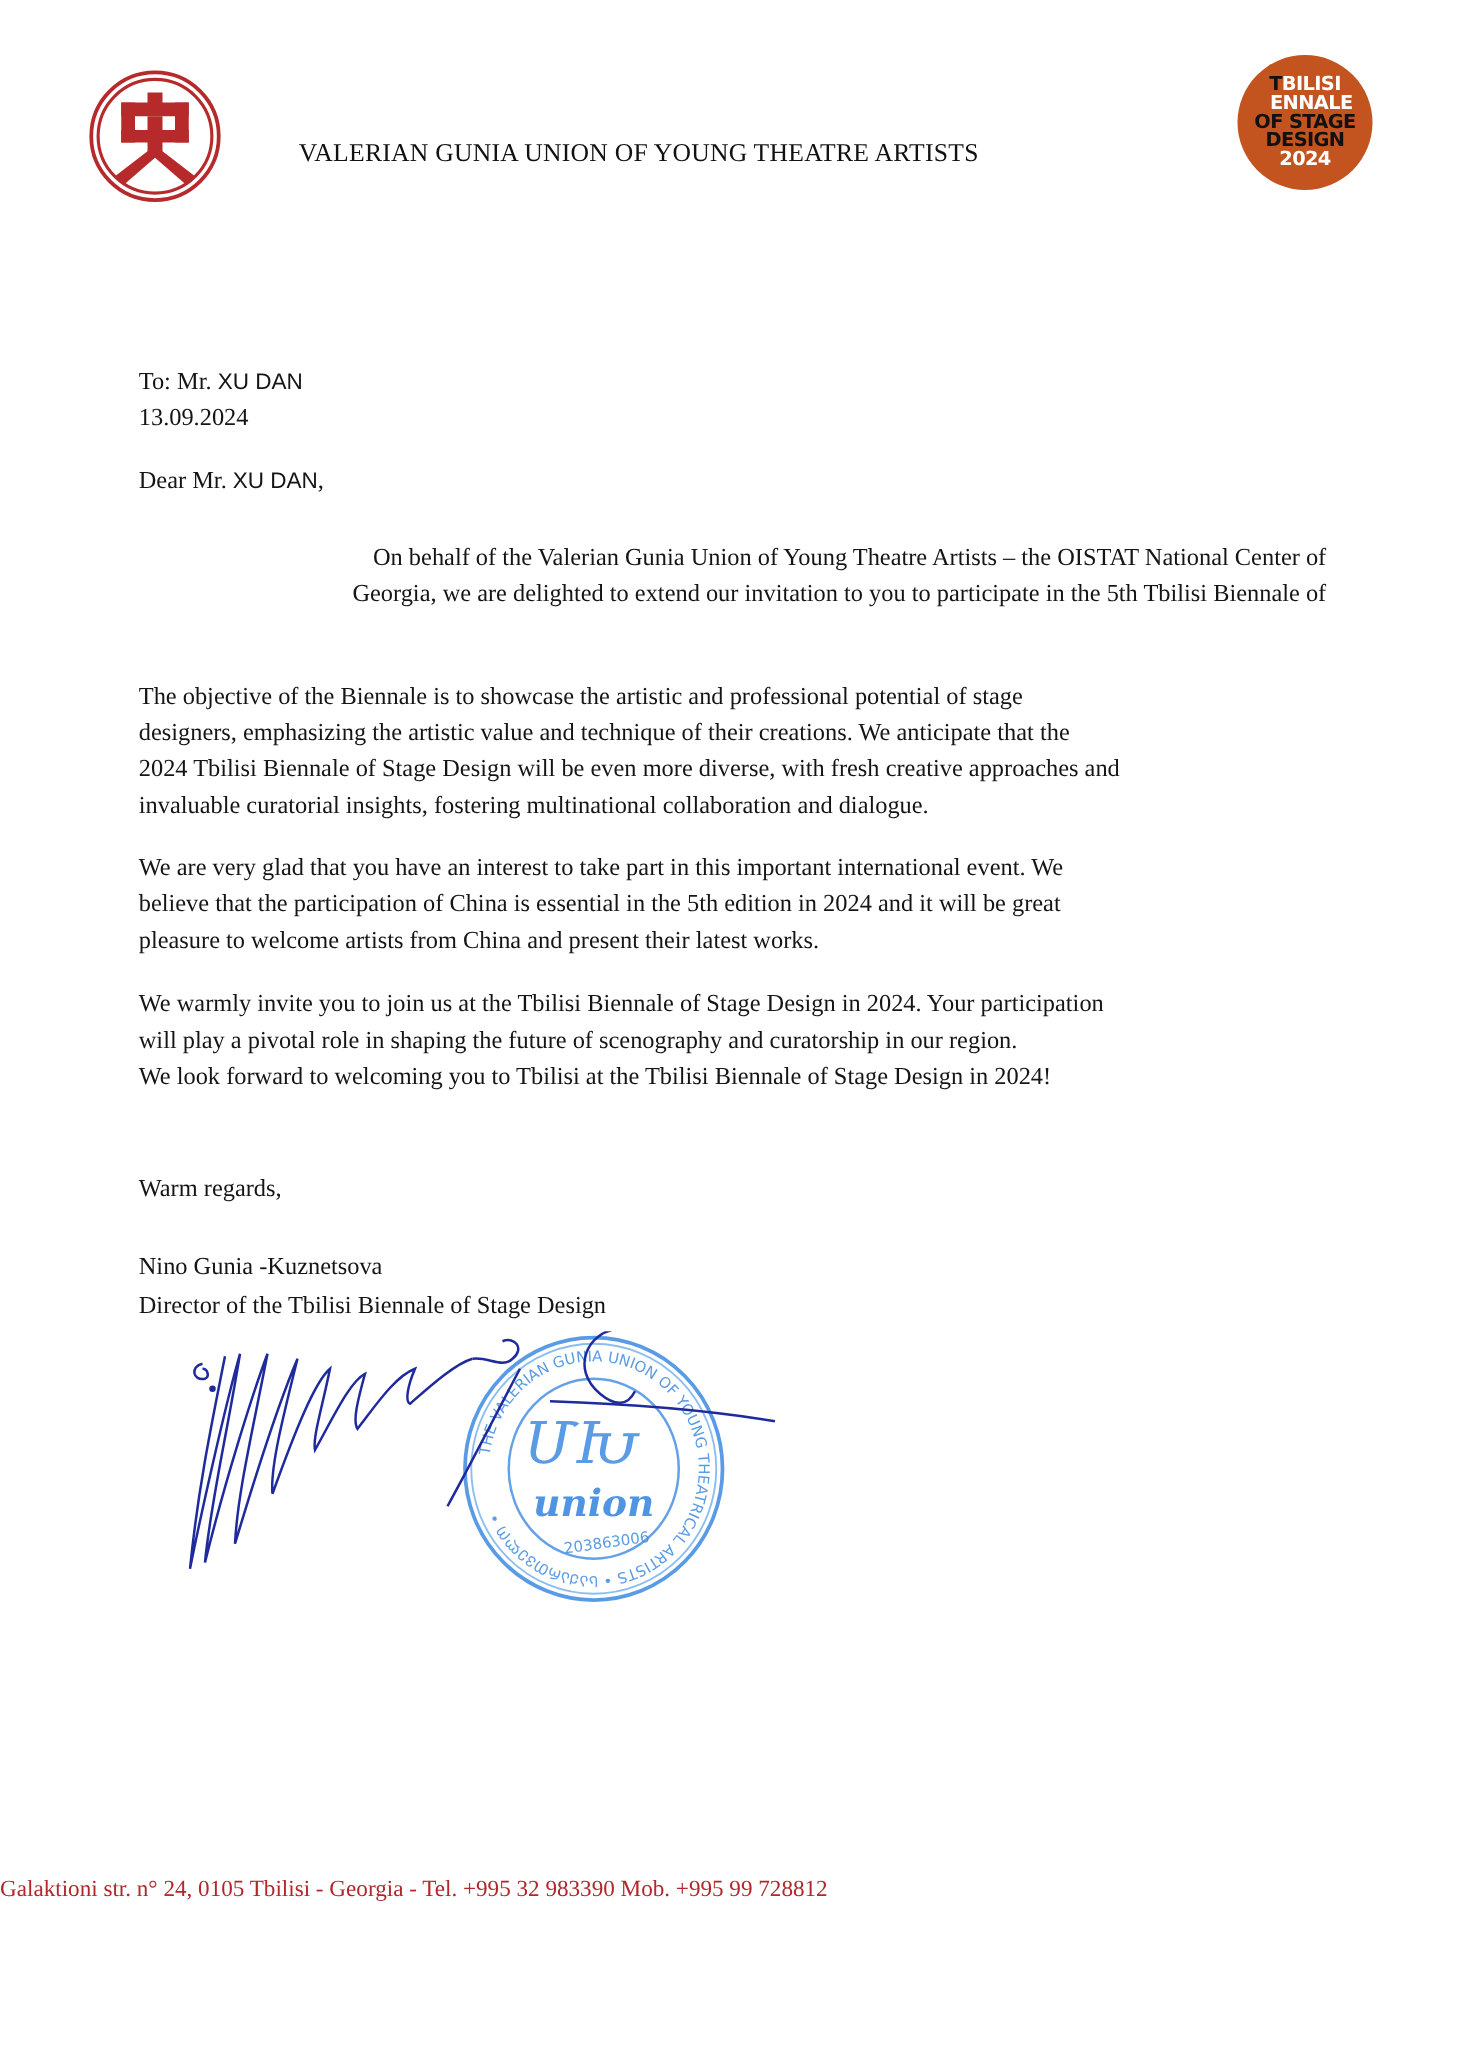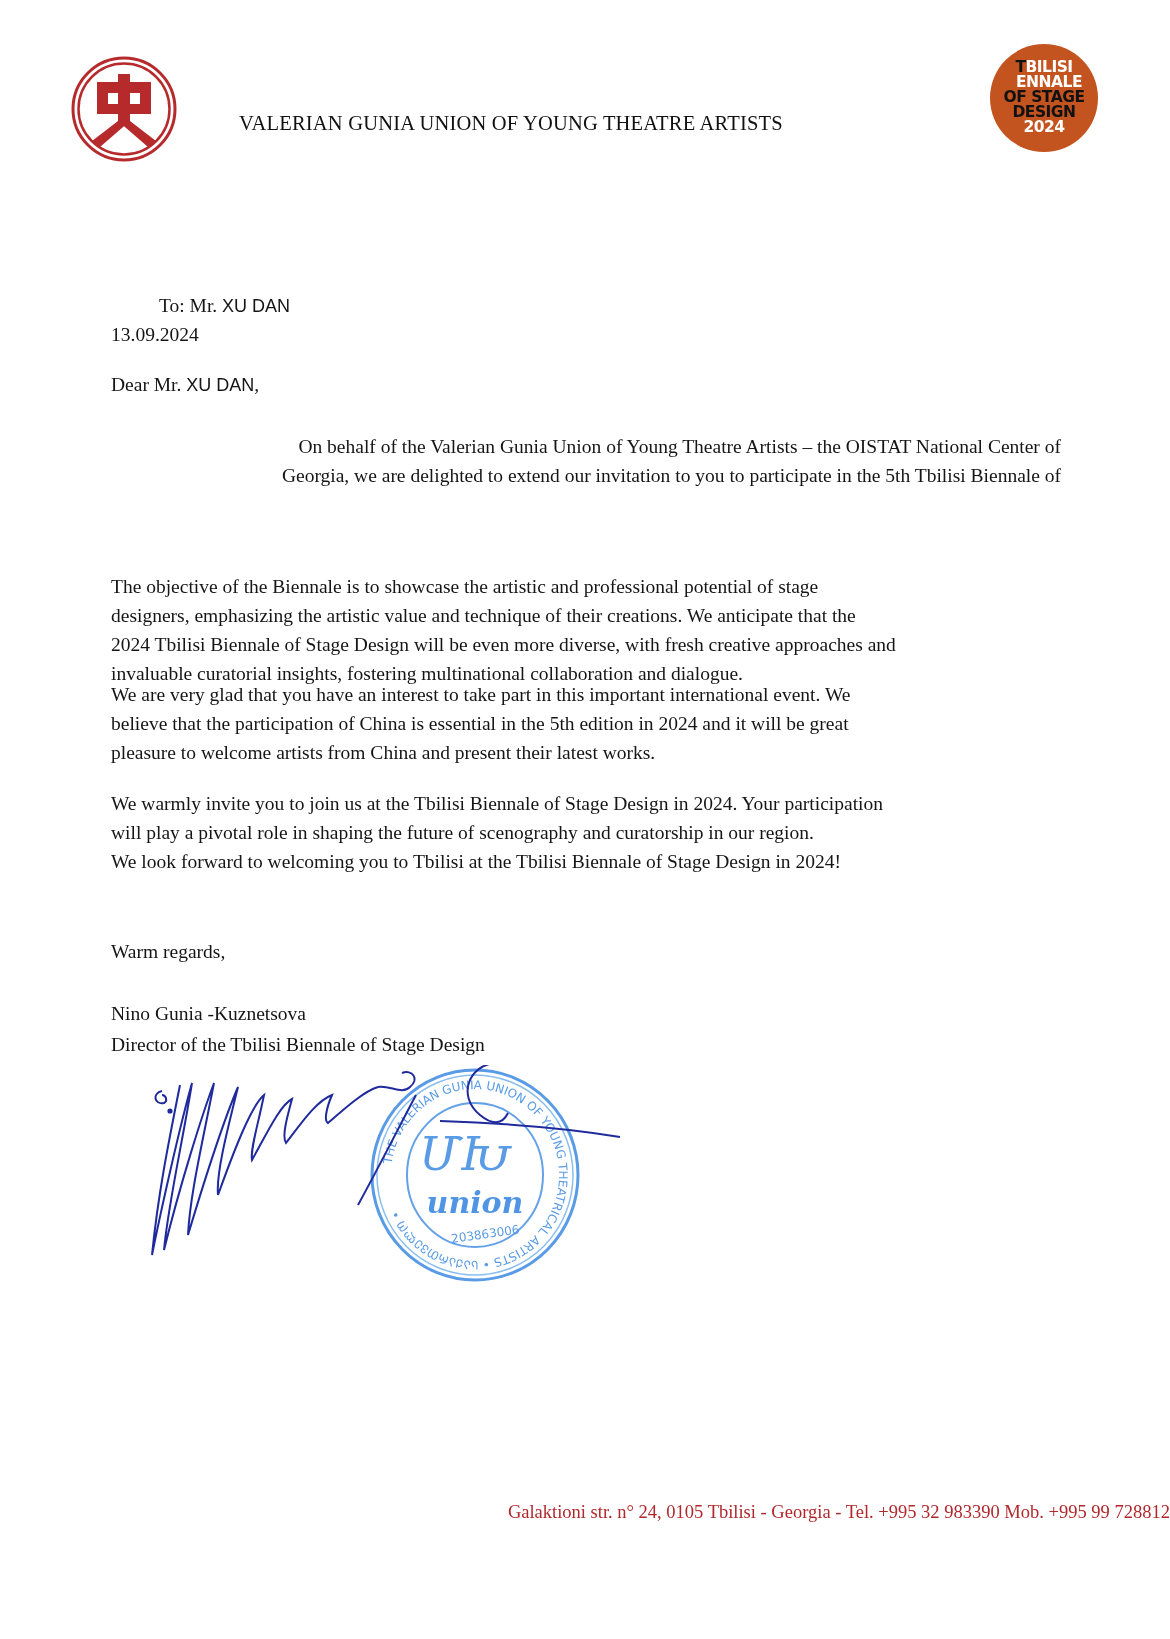--- a/index.html
+++ b/index.html
@@ -10,21 +10,21 @@
   #right-logo { left: 990px; top: 44px; width: 108px; height: 108px; border-radius: 50%;
                 background: #c4541f; overflow: hidden; }
   #right-logo .lines { position: absolute; left: 0; top: 16px; width: 100%; text-align: center;
                        font-family: "DejaVu Sans", "Liberation Sans", sans-serif; font-weight: bold;
                        font-size: 15.5px; line-height: 15px; letter-spacing: -0.5px; color: #111111; }
   #right-logo .lines span.w { color: #ffffff; }
   #org-title { left: 0; width: 1022px; top: 112px; text-align: center; font-size: 20.5px;
                letter-spacing: 0.2px; color: #111111; }
   .txt { left: 111px; width: 950px; font-size: 19.5px; line-height: 29px; color: #151515; }
   .sans-name { font-family: "Liberation Sans", "DejaVu Sans", sans-serif; font-size: 18px; }
-  #footer { left: 0; width: 1170px; top: 1500px; text-align: right; color: #b0282c;
+  #footer { left: 0; width: 1170px; top: 1500px; text-align: left; color: #b0282c;
             font-size: 18.5px; line-height: 25px; }
   #footer .gap { display: inline-block; width: 10px; }
   #signature { left: 140px; top: 1065px; width: 520px; height: 230px; }
 </style>
 </head>
 <body>
 
 <div class="abs" id="left-logo">
   <svg width="108" height="108" viewBox="0 0 108 108">
     <circle cx="54" cy="54" r="51" fill="none" stroke="#b72a2c" stroke-width="3"></circle>
@@ -48,31 +48,31 @@
 <div class="abs" id="right-logo">
   <div class="lines">
     <div><span>T</span><span class="w">BI</span><span class="w">LISI</span></div>
     <div style="padding-left:10px;"><span class="w">ENNALE</span></div>
     <div><span>OF STAGE</span></div>
     <div><span>DESIGN</span></div>
     <div><span class="w">2024</span></div>
   </div>
 </div>
 
-<div class="abs txt" style="top:291px;margin-left:48px;"><span>To: Mr. </span><span class="sans-name">XU DAN</span></div>
+<div class="abs txt" style="top:291px;"><span>To: Mr. </span><span class="sans-name">XU DAN</span></div>
 <div class="abs txt" style="top:320px;">13.09.2024</div>
 
 <div class="abs txt" style="top:370px;"><span>Dear Mr. </span><span class="sans-name">XU DAN</span><span>,</span></div>
 
 <div class="abs txt" style="top:432px;text-align:right;">
   <div>On behalf of the Valerian Gunia Union of Young Theatre Artists – the OISTAT National Center of</div>
   <div>Georgia, we are delighted to extend our invitation to you to participate in the 5th Tbilisi Biennale of</div>
 </div>
 
-<div class="abs txt" style="top:572px;">
+<div class="abs txt" style="top:543px;">
   <div>The objective of the Biennale is to showcase the artistic and professional potential of stage</div>
   <div>designers, emphasizing the artistic value and technique of their creations. We anticipate that the</div>
   <div>2024 Tbilisi Biennale of Stage Design will be even more diverse, with fresh creative approaches and</div>
   <div>invaluable curatorial insights, fostering multinational collaboration and dialogue.</div>
 </div>
 
 <div class="abs txt" style="top:680px;">
   <div>We are very glad that you have an interest to take part in this important international event. We</div>
   <div>believe that the participation of China is essential in the 5th edition in 2024 and it will be great</div>
   <div>pleasure to welcome artists from China and present their latest works.</div>

